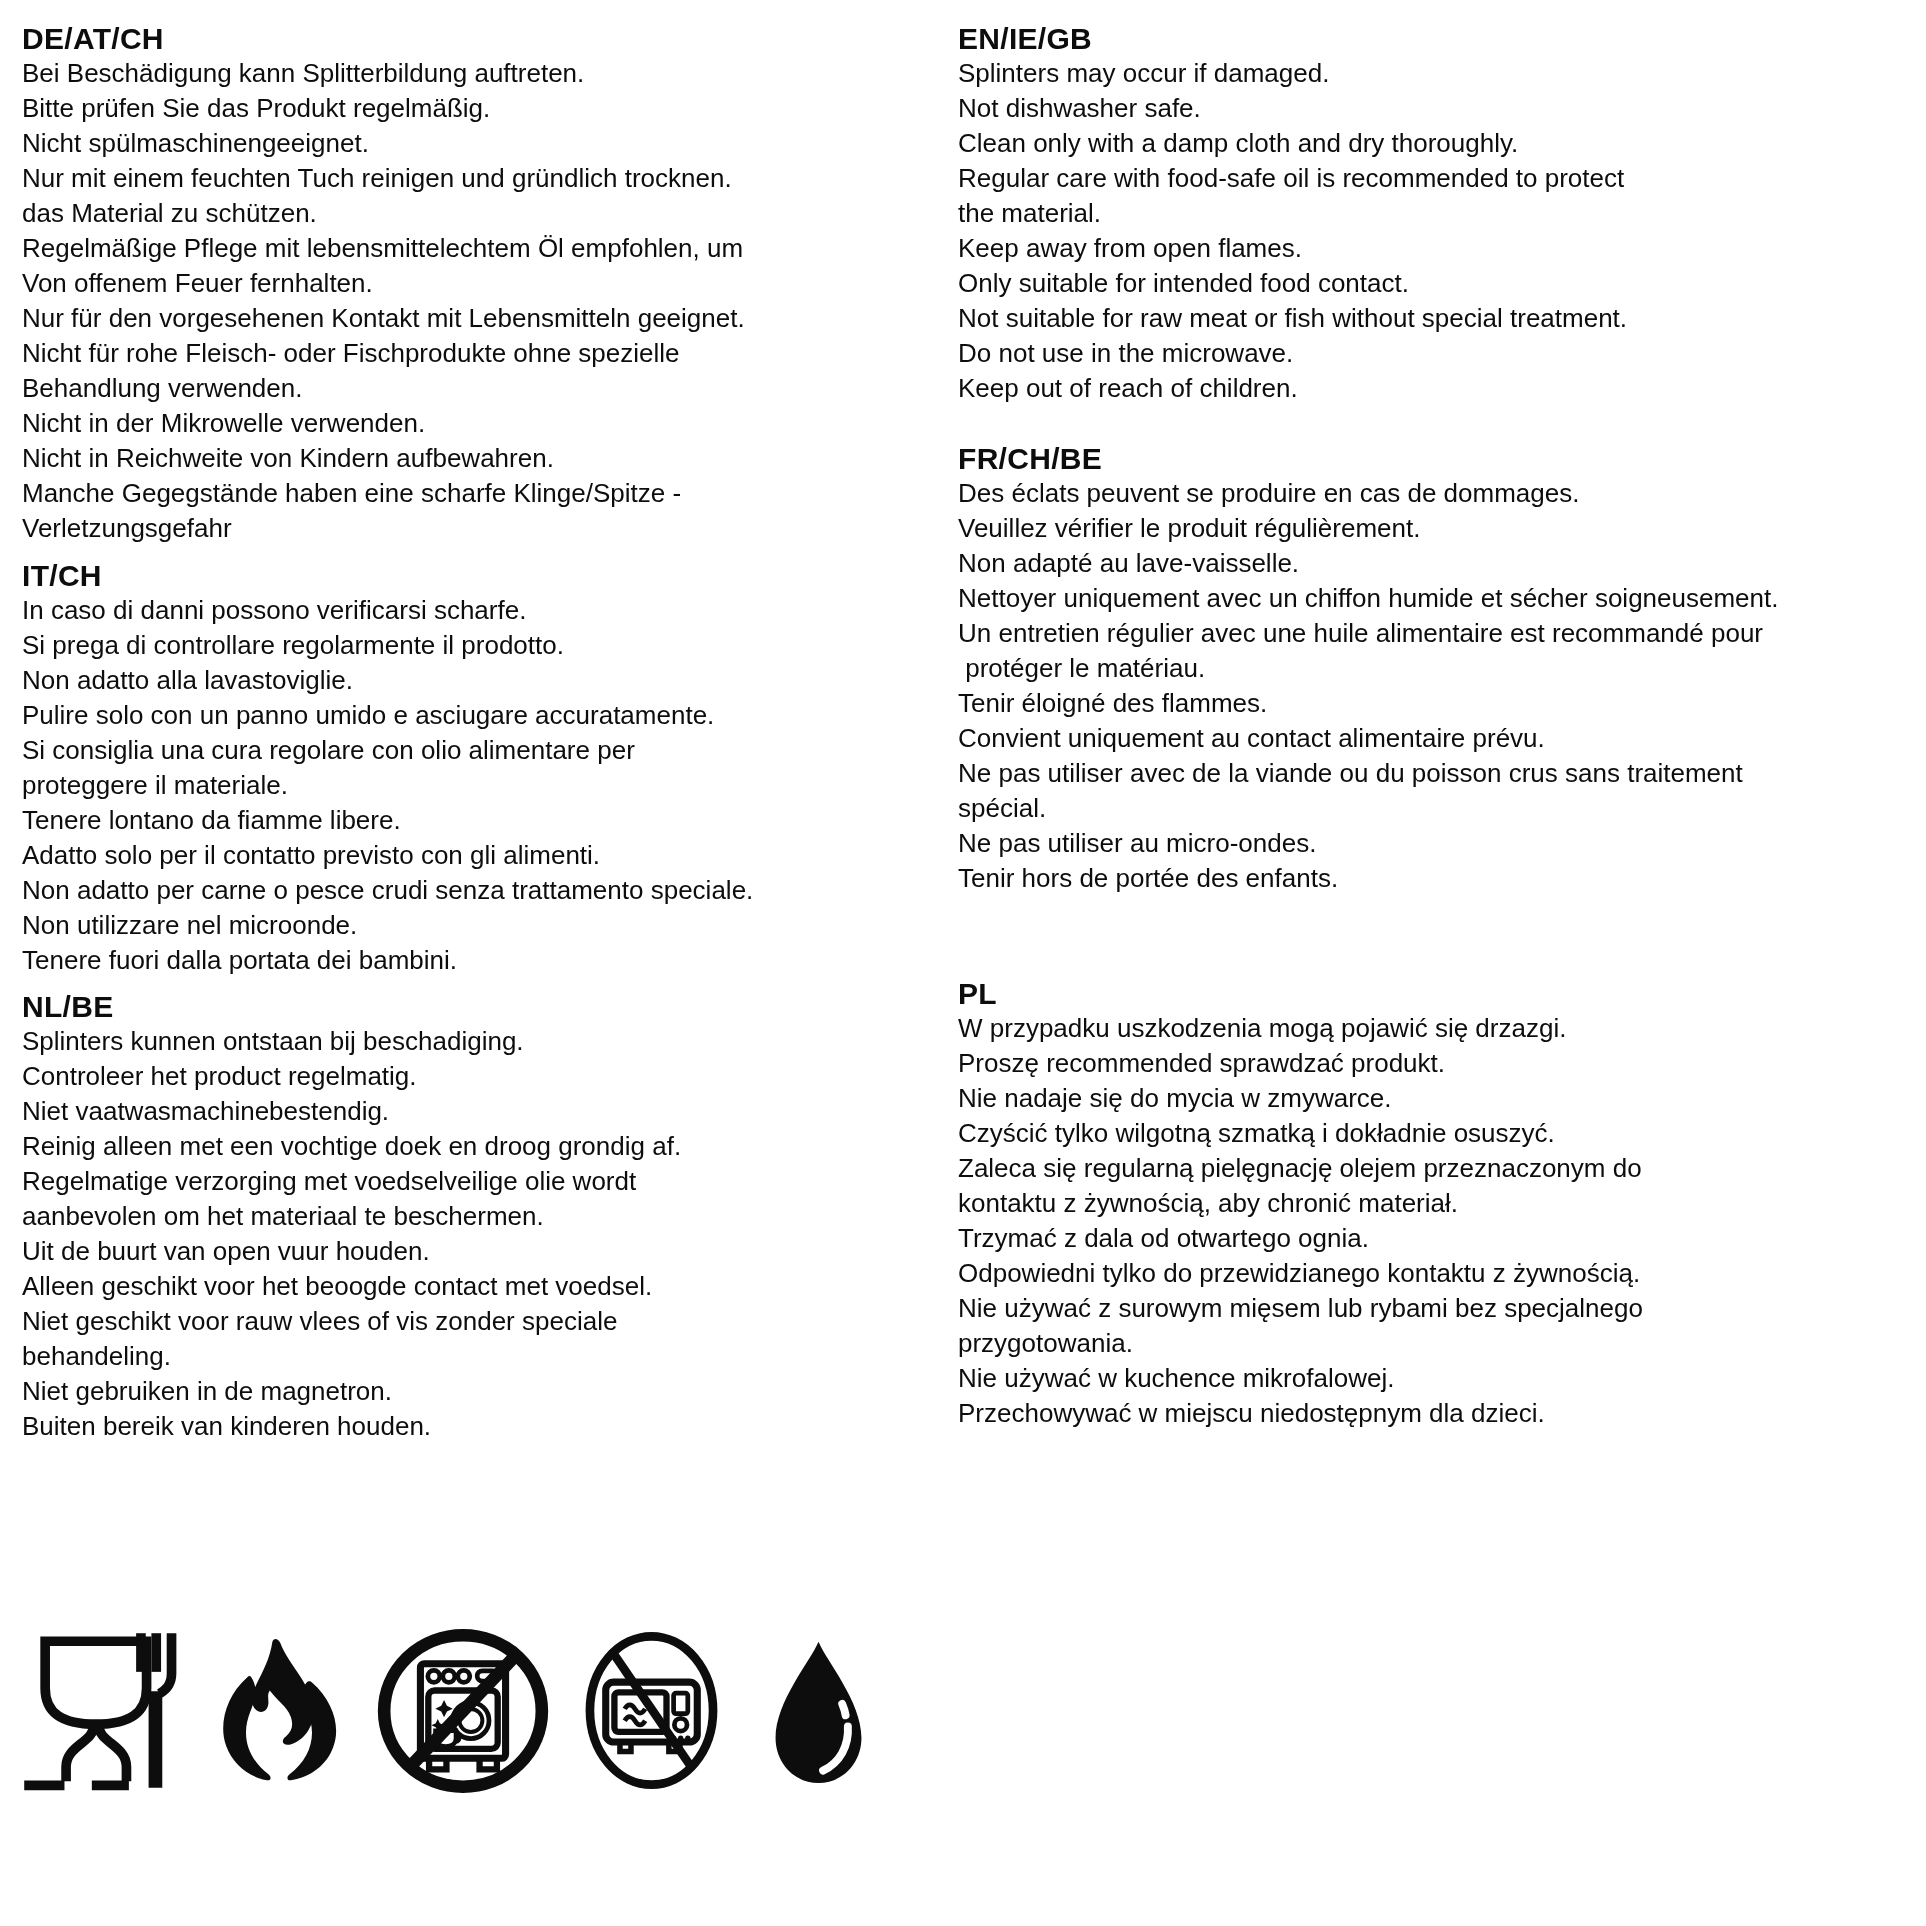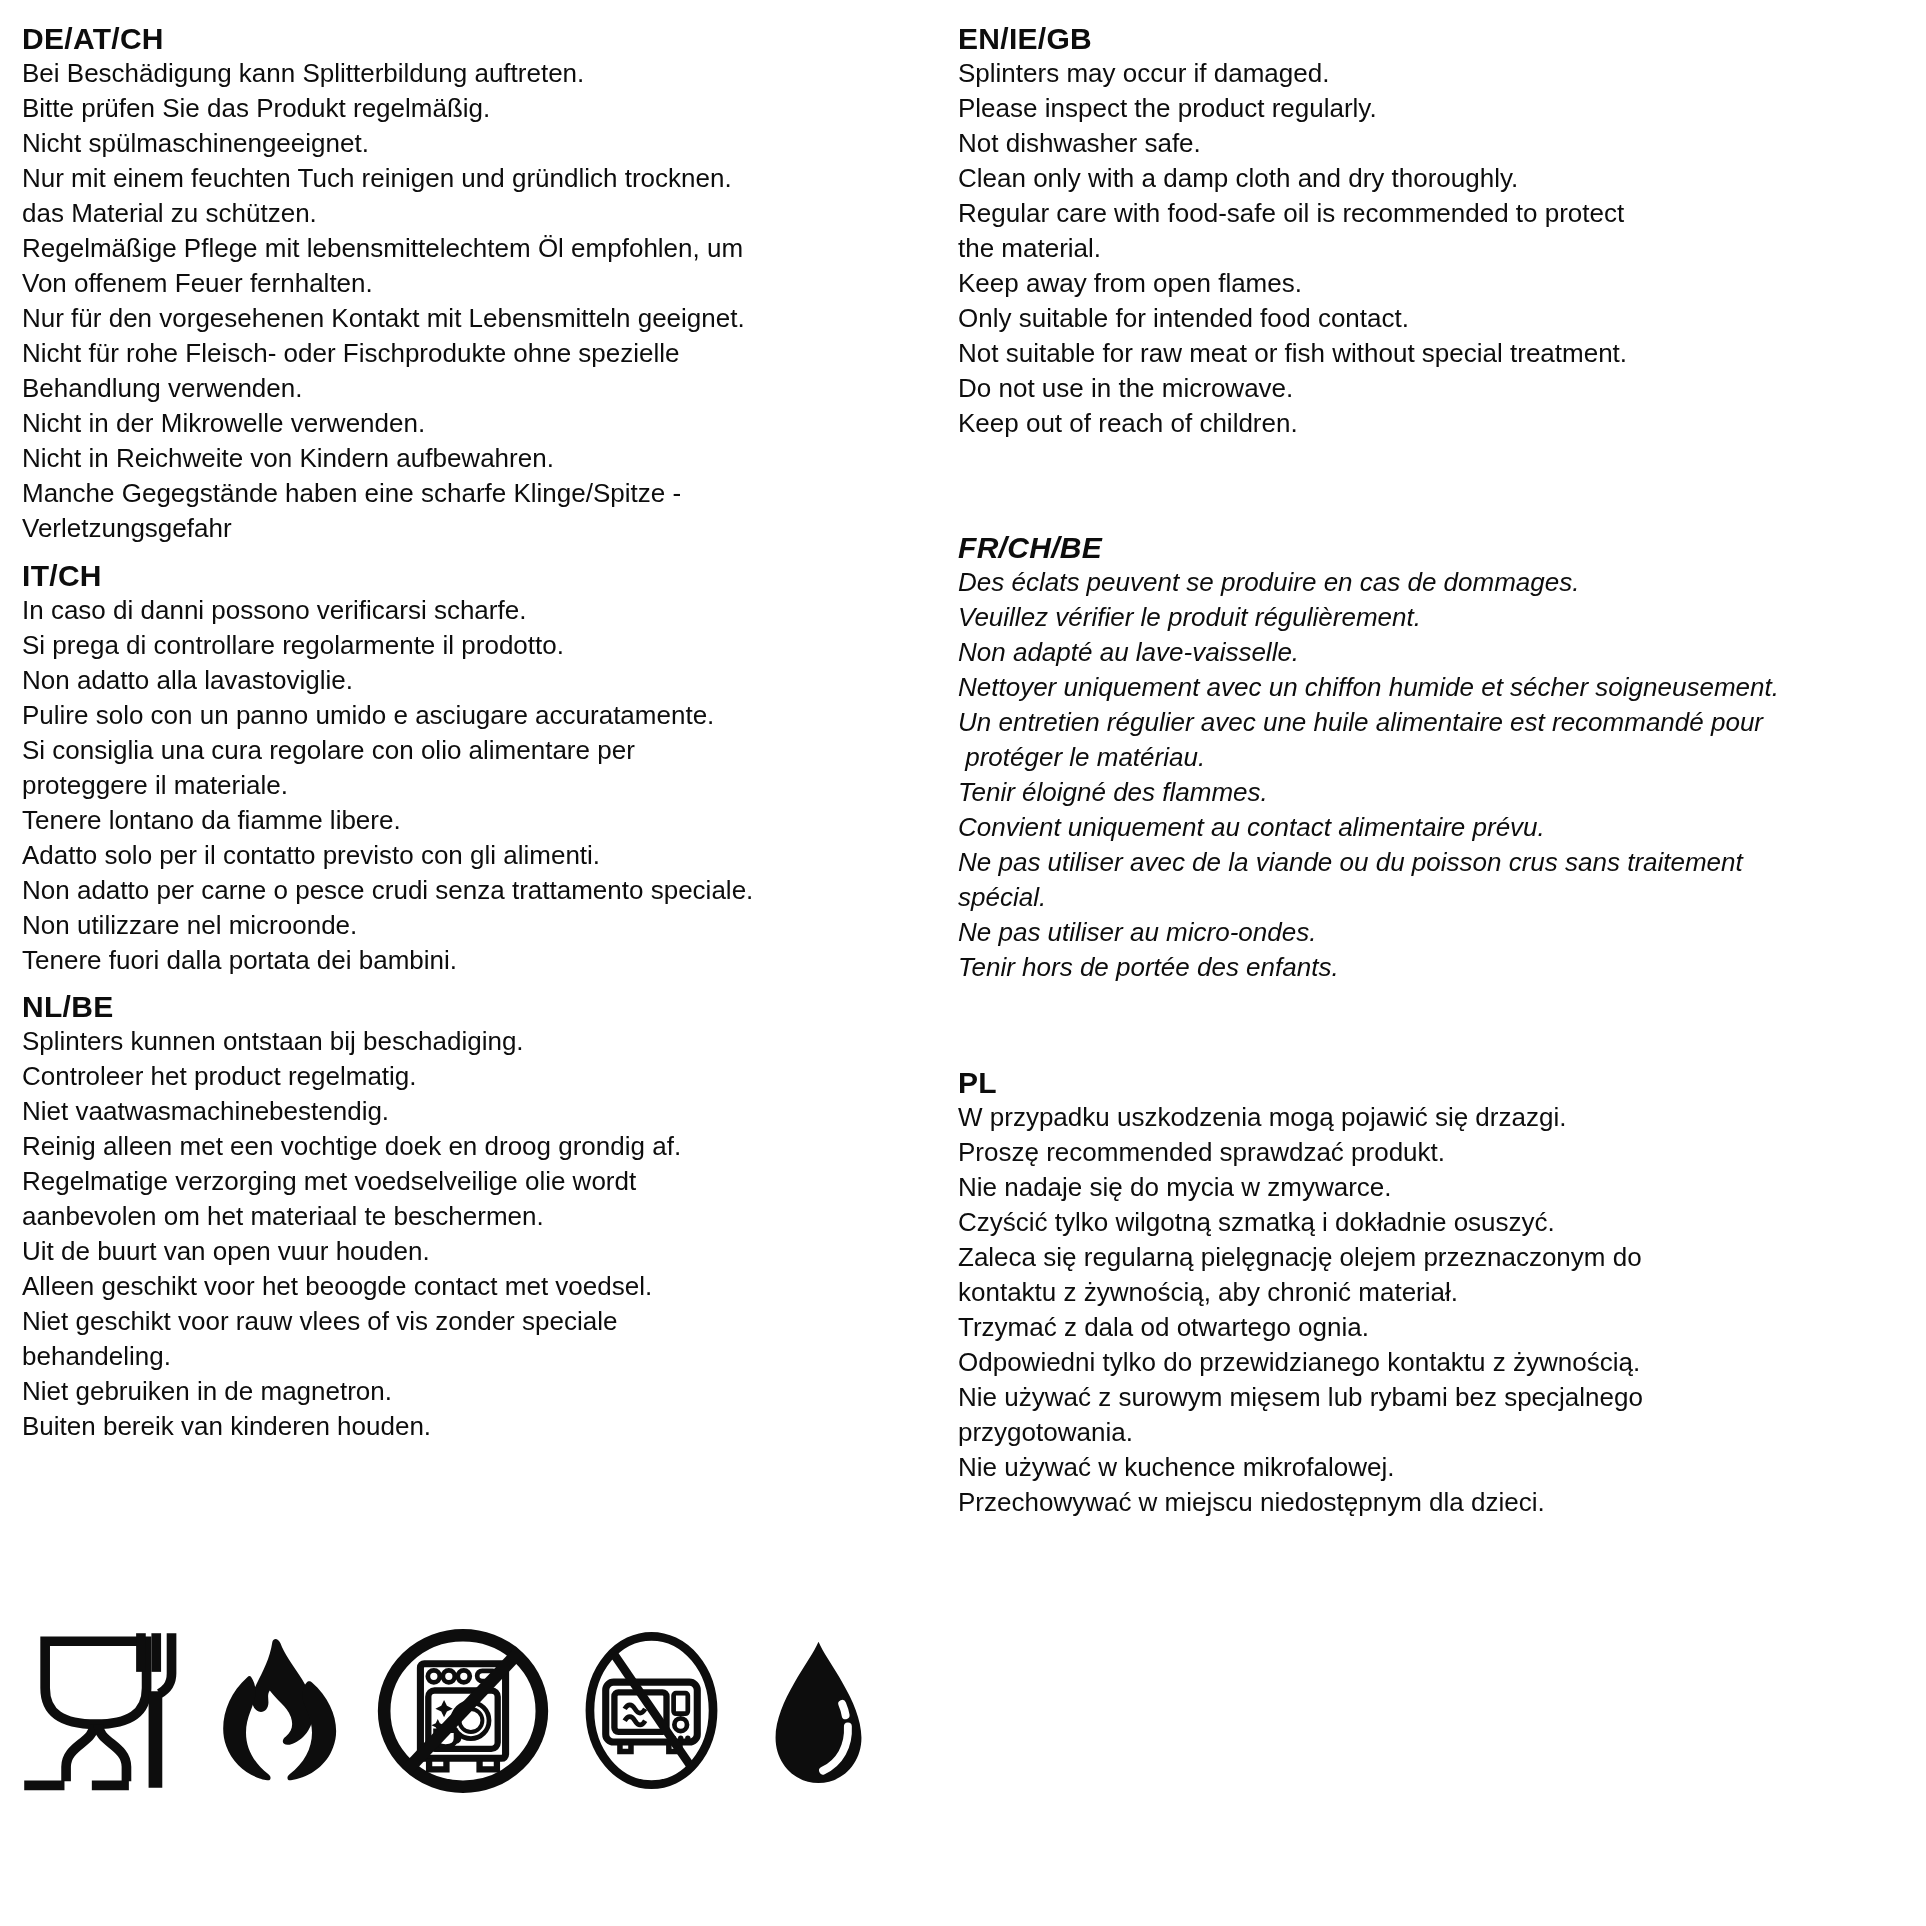--- a/index.html
+++ b/index.html
@@ -31,21 +31,21 @@
     white-space: pre;
   }
   .lang-section .line {
     font-size: 26px;
     line-height: 35px;
     font-weight: 400;
     white-space: pre;
   }
   .col-left  .lang-section:nth-of-type(2) { margin-top: 12.6px; }
   .col-left  .lang-section:nth-of-type(3) { margin-top: 11px; }
-  .col-right .lang-section:nth-of-type(2) { margin-top: 89px; font-style: italic; }
+  .col-right .lang-section:nth-of-type(2) { margin-top: 35px; }
   .col-right .lang-section:nth-of-type(3) { margin-top: 80px; }
 
   .icons-row { position: absolute; left: 0; top: 0; width: 1926px; height: 1926px; pointer-events: none; }
   .icons-row svg { position: absolute; }
   .ic1 { left: 22px;   top: 1630px; width: 159px; height: 161px; }
   .ic2 { left: 213px;  top: 1631px; width: 132px; height: 160px; }
   .ic3 { left: 374px;  top: 1629px; width: 178px; height: 164px; }
   .ic4 { left: 571px; top: 1630px; width: 161px; height: 161px; }
   .ic5 { left: 762px; top: 1636px; width: 113px; height: 154px; }
 
@@ -102,21 +102,20 @@
         <div class="line">Niet geschikt voor rauw vlees of vis zonder speciale</div>
         <div class="line">behandeling.</div>
         <div class="line">Niet gebruiken in de magnetron.</div>
         <div class="line">Buiten bereik van kinderen houden.</div>
       </section>
     </div>
   <div class="col col-right">
       <section class="lang-section">
         <div class="heading">EN/IE/GB</div>
         <div class="line">Splinters may occur if damaged.</div>
-        <div class="line">Please inspect the product regularly.</div>
         <div class="line">Not dishwasher safe.</div>
         <div class="line">Clean only with a damp cloth and dry thoroughly.</div>
         <div class="line">Regular care with food-safe oil is recommended to protect</div>
         <div class="line">the material.</div>
         <div class="line">Keep away from open flames.</div>
         <div class="line">Only suitable for intended food contact.</div>
         <div class="line">Not suitable for raw meat or fish without special treatment.</div>
         <div class="line">Do not use in the microwave.</div>
         <div class="line">Keep out of reach of children.</div>
       </section>

